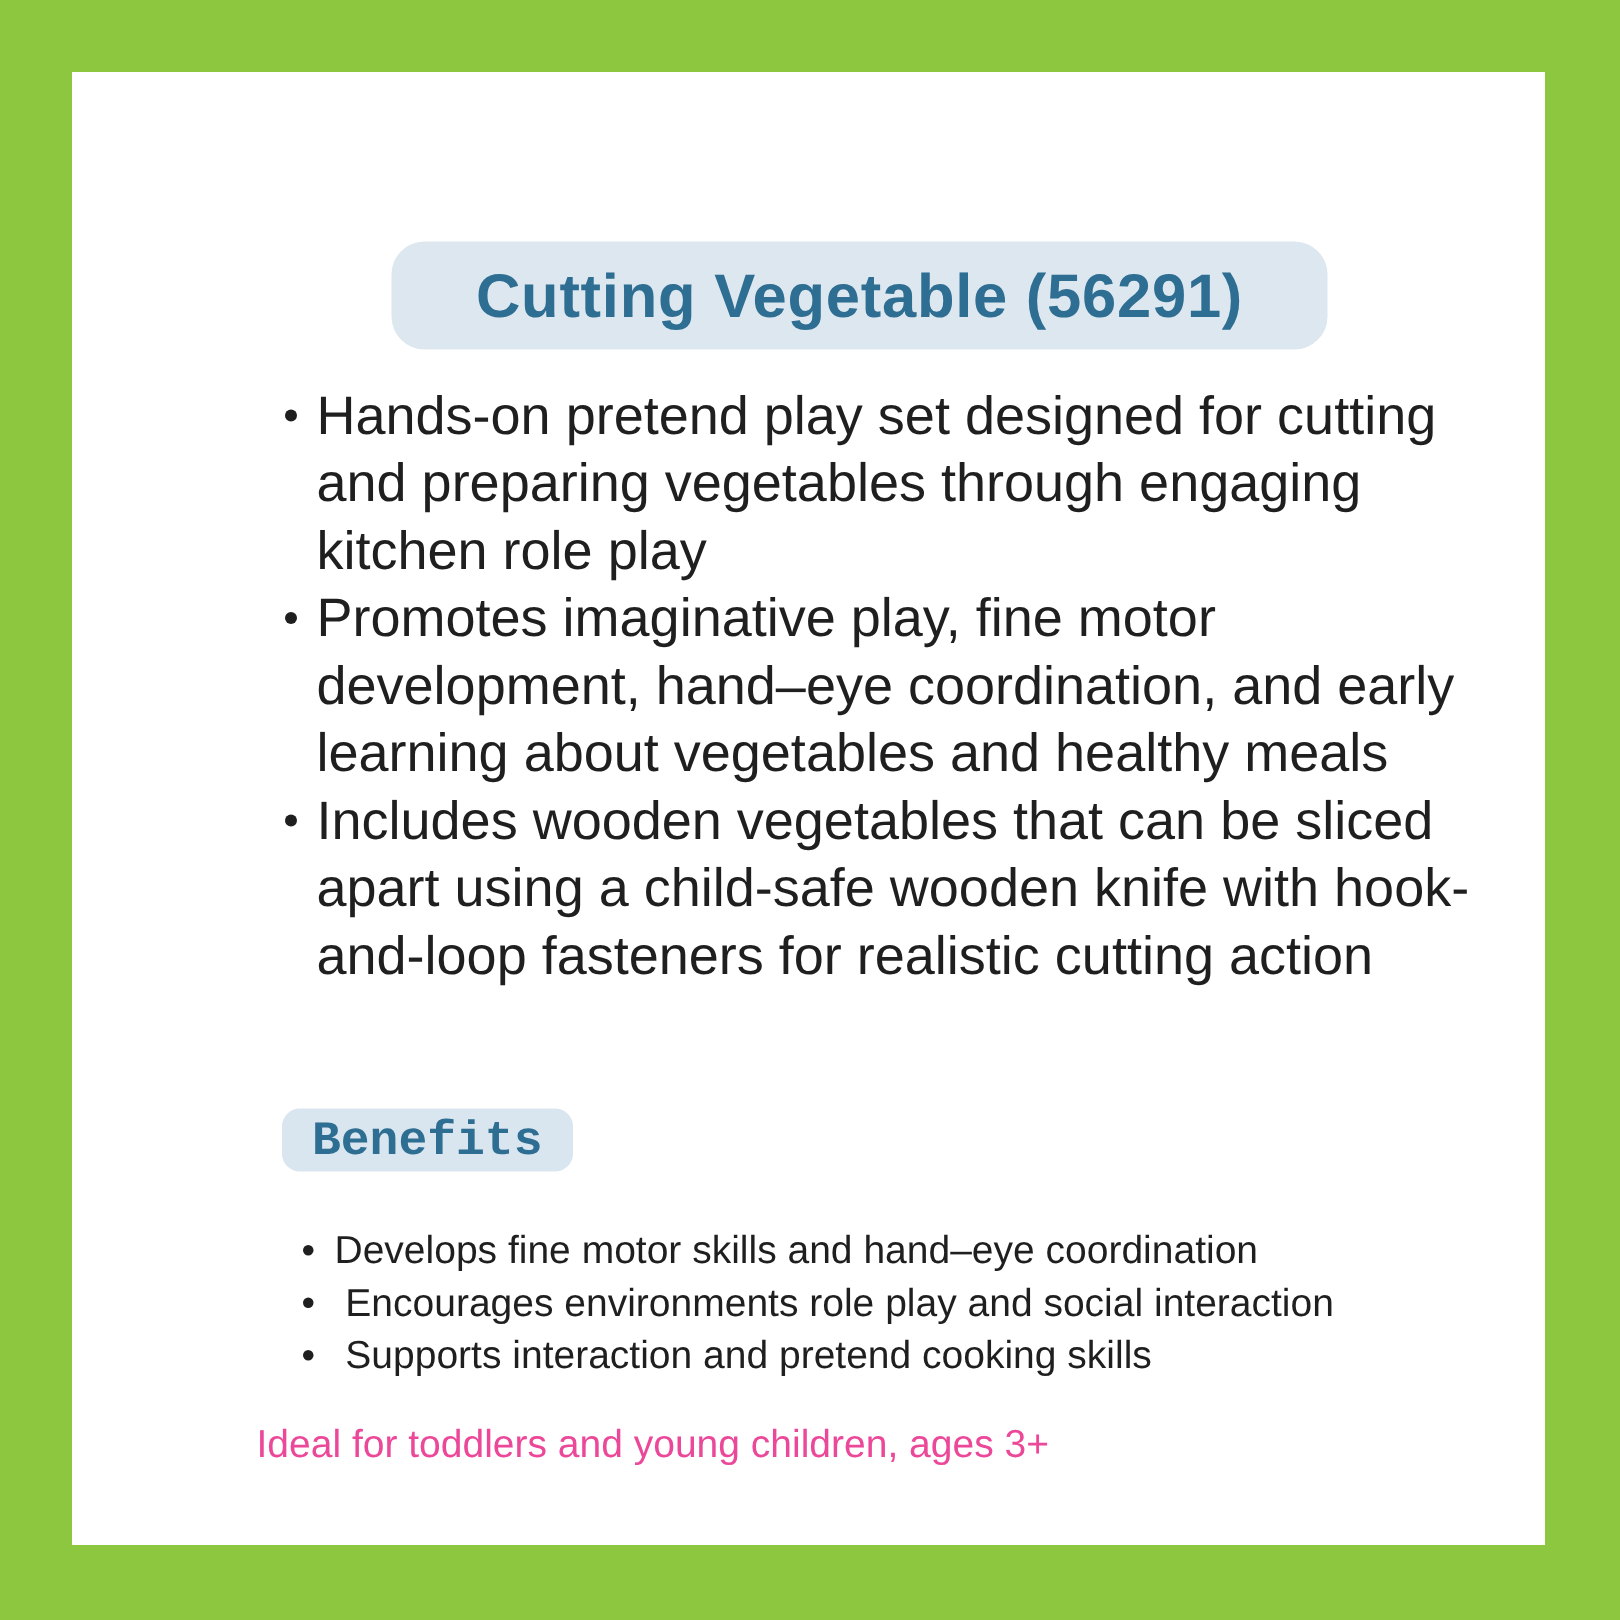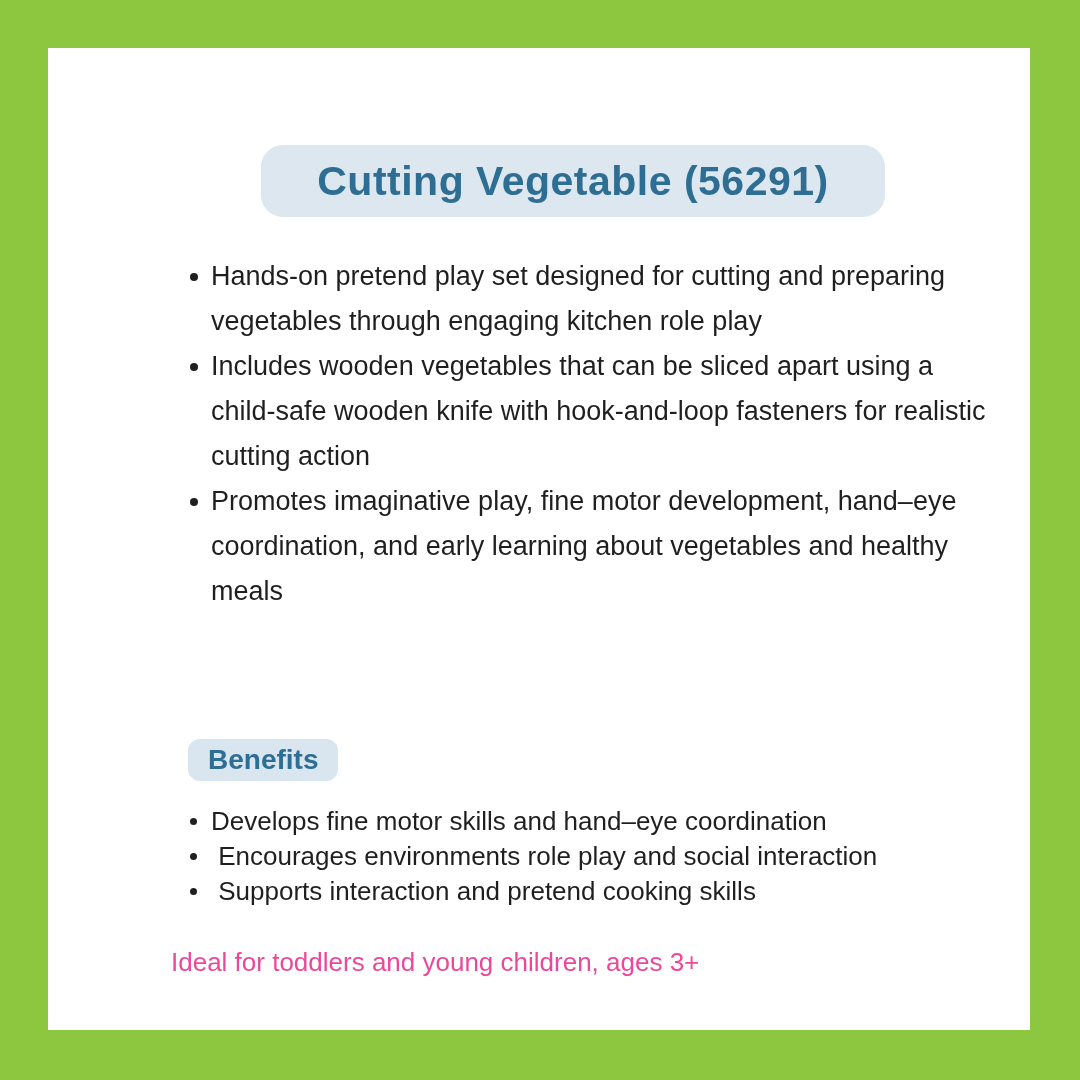--- a/index.html
+++ b/index.html
@@ -22,21 +22,21 @@
     position: absolute;
     left: 48px;
     top: 48px;
     right: 50px;
     bottom: 50px;
     background: #FFFFFF;
   }
   .title-pill {
     position: absolute;
     left: 213px;
-    top: 97px;
+    top: 113px;
     width: 624px;
     height: 72px;
     background: #DCE7EF;
     border-radius: 22px;
     display: flex;
     align-items: center;
     justify-content: center;
   }
   .title-pill .title-text {
     color: #2E6E92;
@@ -47,21 +47,21 @@
   }
   ul.desc-list {
     position: absolute;
     left: 142px;
     top: 206px;
     width: 800px;
     margin: 0;
     padding: 0;
     list-style: none;
     color: #1F1F1F;
-    font-size: 27px;
+    font-size: 36px;
     line-height: 45px;
   }
   ul.desc-list li {
     position: relative;
     padding-left: 21px;
     white-space: pre-wrap;
   }
   ul.desc-list li::before {
     content: "";
     position: absolute;
@@ -79,29 +79,30 @@
     height: 42px;
     padding: 0 20px;
     background: #D9E5EF;
     border-radius: 12px;
     display: inline-flex;
     align-items: center;
     justify-content: center;
   }
   .benefits-pill .benefits-heading-text {
     color: #2E6E92;
-    font-size: 28px;
+    font-size: 32px;
     font-weight: 700;
+    font-family: Liberation Mono, monospace;
   }
   ul.benefits-list {
     position: absolute;
     left: 142px;
     top: 756px;
     width: 840px;
-    margin: 0;
+    margin: 12px;
     padding: 0;
     list-style: none;
     color: #1F1F1F;
     font-size: 26px;
     line-height: 35px;
   }
   ul.benefits-list li {
     position: relative;
     padding-left: 21px;
     white-space: pre-wrap;
@@ -131,22 +132,22 @@
 
 <div class="frame">
   <div class="card">
 
     <div class="title-pill">
       <span class="title-text">Cutting Vegetable (56291)</span>
     </div>
 
     <ul class="desc-list">
         <li>Hands-on pretend play set designed for cutting and preparing vegetables through engaging kitchen role play</li>
+        <li>Promotes imaginative play, fine motor development, hand–eye coordination, and early learning about vegetables and healthy meals</li>
         <li>Includes wooden vegetables that can be sliced apart using a child-safe wooden knife with hook-and-loop fasteners for realistic cutting action</li>
-        <li>Promotes imaginative play, fine motor development, hand–eye coordination, and early learning about vegetables and healthy meals</li>
       </ul>
 
     <div class="benefits-pill">
       <span class="benefits-heading-text">Benefits</span>
     </div>
 
     <ul class="benefits-list">
         <li>Develops fine motor skills and hand–eye coordination</li>
         <li> Encourages environments role play and social interaction</li>
         <li> Supports interaction and pretend cooking skills</li>

